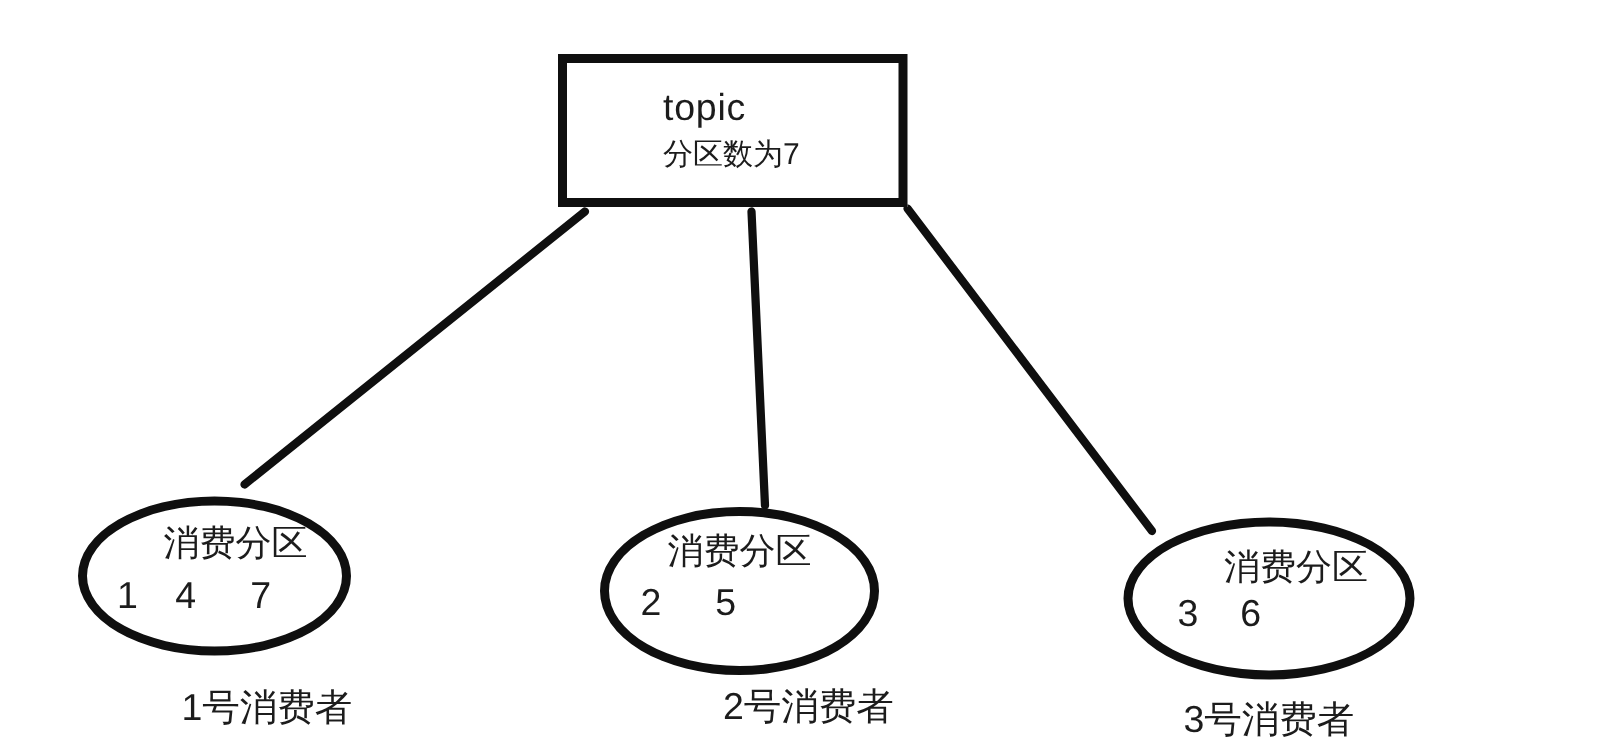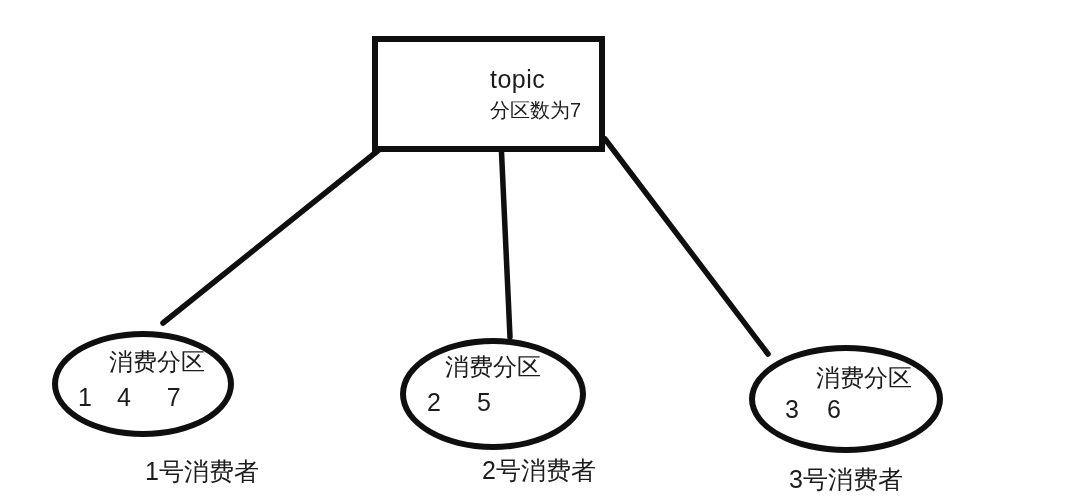--- a/index.html
+++ b/index.html
@@ -25,29 +25,28 @@
   .edges line {
     stroke: #0f0f0f;
     stroke-width: 5.5;
     stroke-linecap: round;
   }
   .topic-box {
     position: absolute;
     left: 372px;
     top: 36px;
     width: 233px;
-    height: 116px;
+    height: 102px;
     box-sizing: border-box;
     border: 6px solid #0f0f0f;
     background: #ffffff;
     display: flex;
     flex-direction: column;
     justify-content: center;
     padding-top: 2px;
-    padding-left: 48px;
   }
   .topic-title {
     margin-left: 64px;
     font-size: 25px;
     line-height: 31px;
     letter-spacing: 0.5px;
   }
   .topic-subtitle {
     margin-left: 64px;
     font-size: 20px;
@@ -83,21 +82,21 @@
   .ellipse-1 .partitions-row span:nth-child(3) { margin-left: 36px; }
   .ellipse-2 .partitions-row { top: 44px; left: 21px; }
   .ellipse-2 .partitions-row span:nth-child(2) { margin-left: 36px; }
   .ellipse-3 .partitions-row { top: 44px; left: 30px; }
   .ellipse-3 .partitions-row span:nth-child(2) { margin-left: 28px; }
   .consumer-label {
     position: absolute;
     font-size: 25px;
     white-space: nowrap;
   }
-  .consumer-label-1 { left: 121px; top: 455px; margin-left: 24px; }
+  .consumer-label-1 { left: 121px; top: 455px; }
   .consumer-label-2 { left: 438px; top: 454px; margin-left: 44px; }
   .consumer-label-3 { left: 789px; top: 463px; }
 </style>
 </head>
 <body>
 
 <div class="canvas">
 
   <svg class="edges" viewBox="0 0 1080 500" xmlns="http://www.w3.org/2000/svg">
     <line x1="390" y1="141" x2="163" y2="323"></line>

